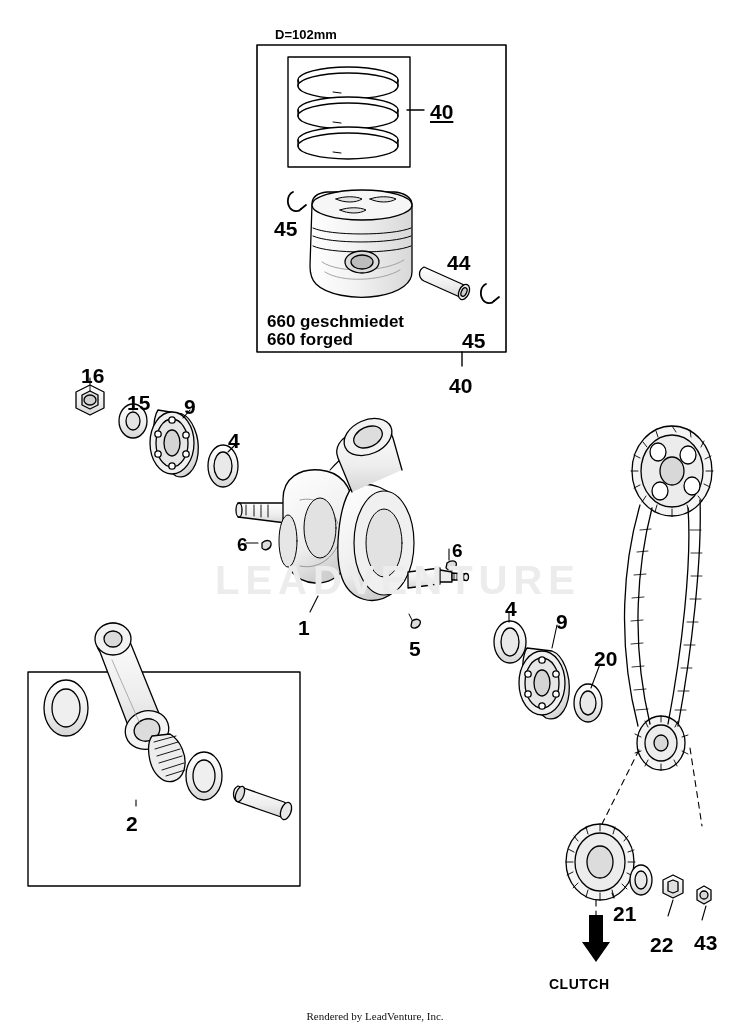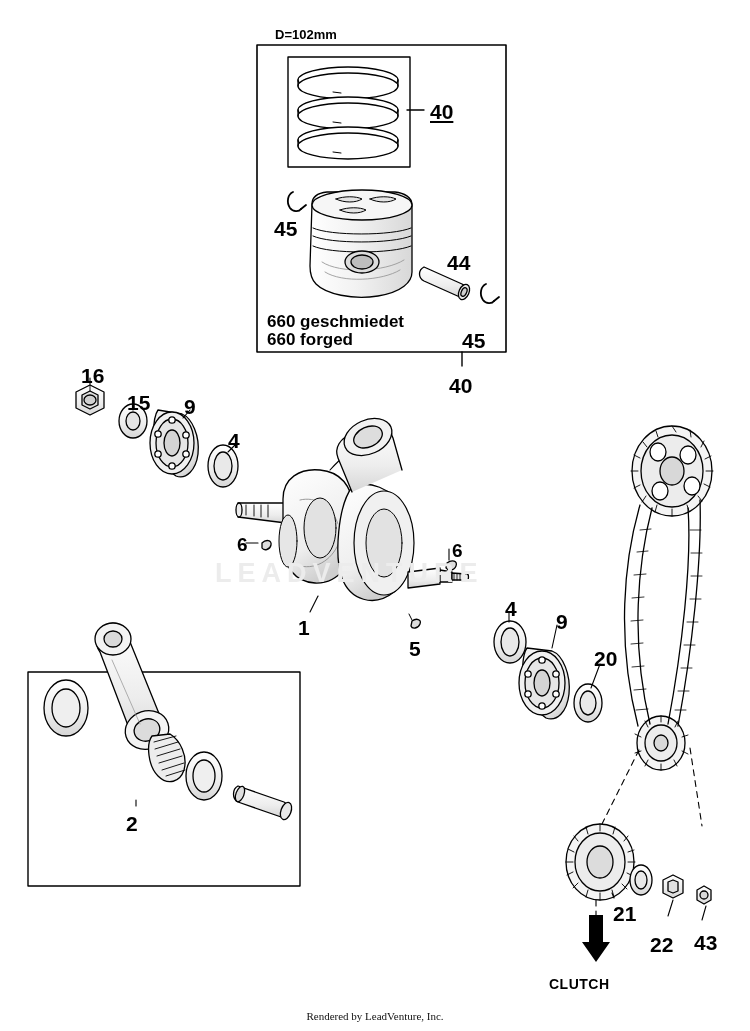--- a/index.html
+++ b/index.html
@@ -45,21 +45,21 @@
     text-align: center;
     font-size: 11px;
     font-weight: normal;
     color: #111;
     font-family: "Liberation Serif", serif;
   }
   .watermark {
     position: absolute;
     left: 215px;
     top: 558px;
-    font-size: 27px;
+    font-size: 40px;
     letter-spacing: 6px;
     color: #ececec;
     font-weight: bold;
     user-select: none;
     text-align: right;
   }
 </style>
 </head>
 <body>
 

